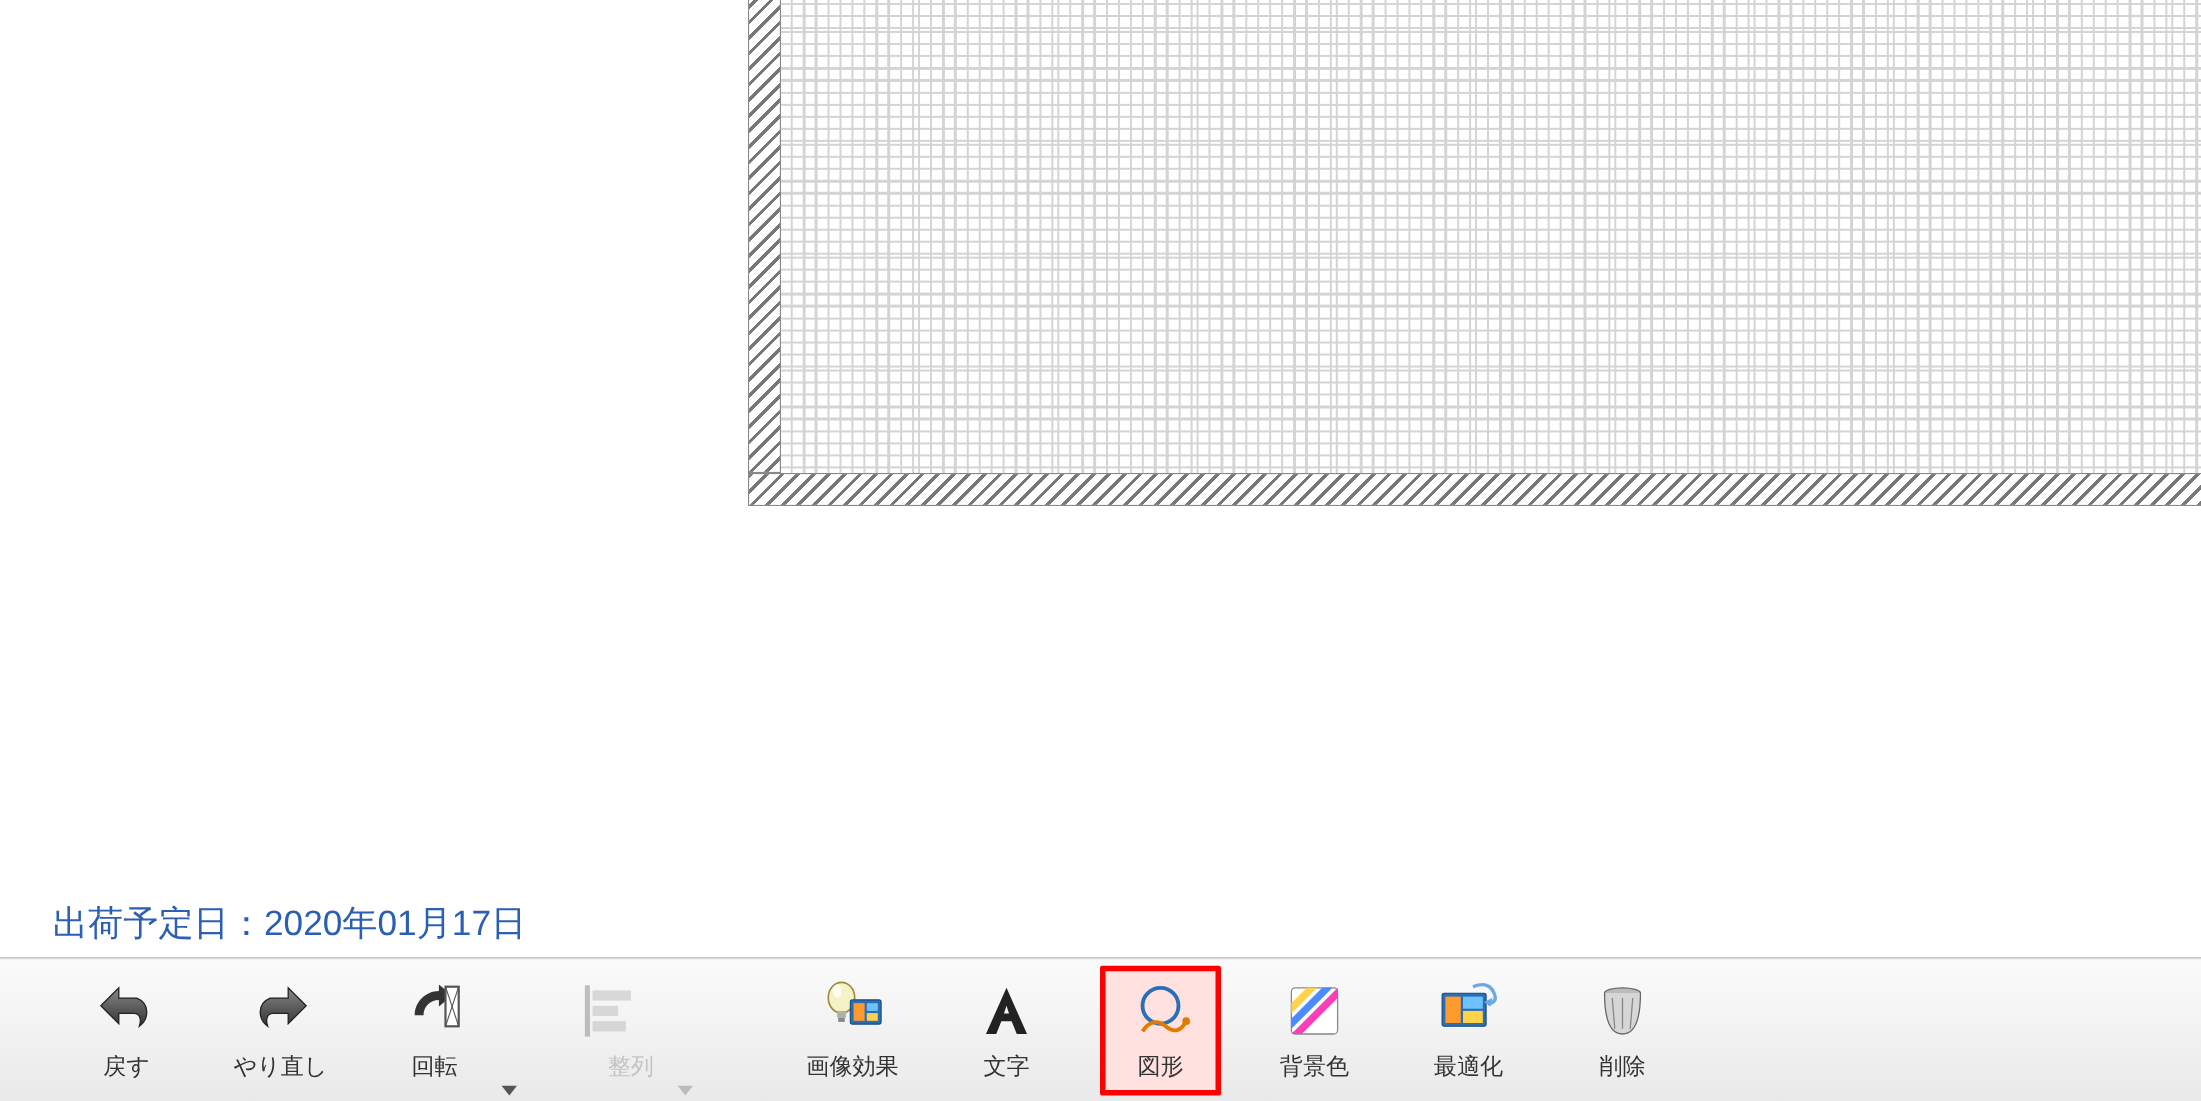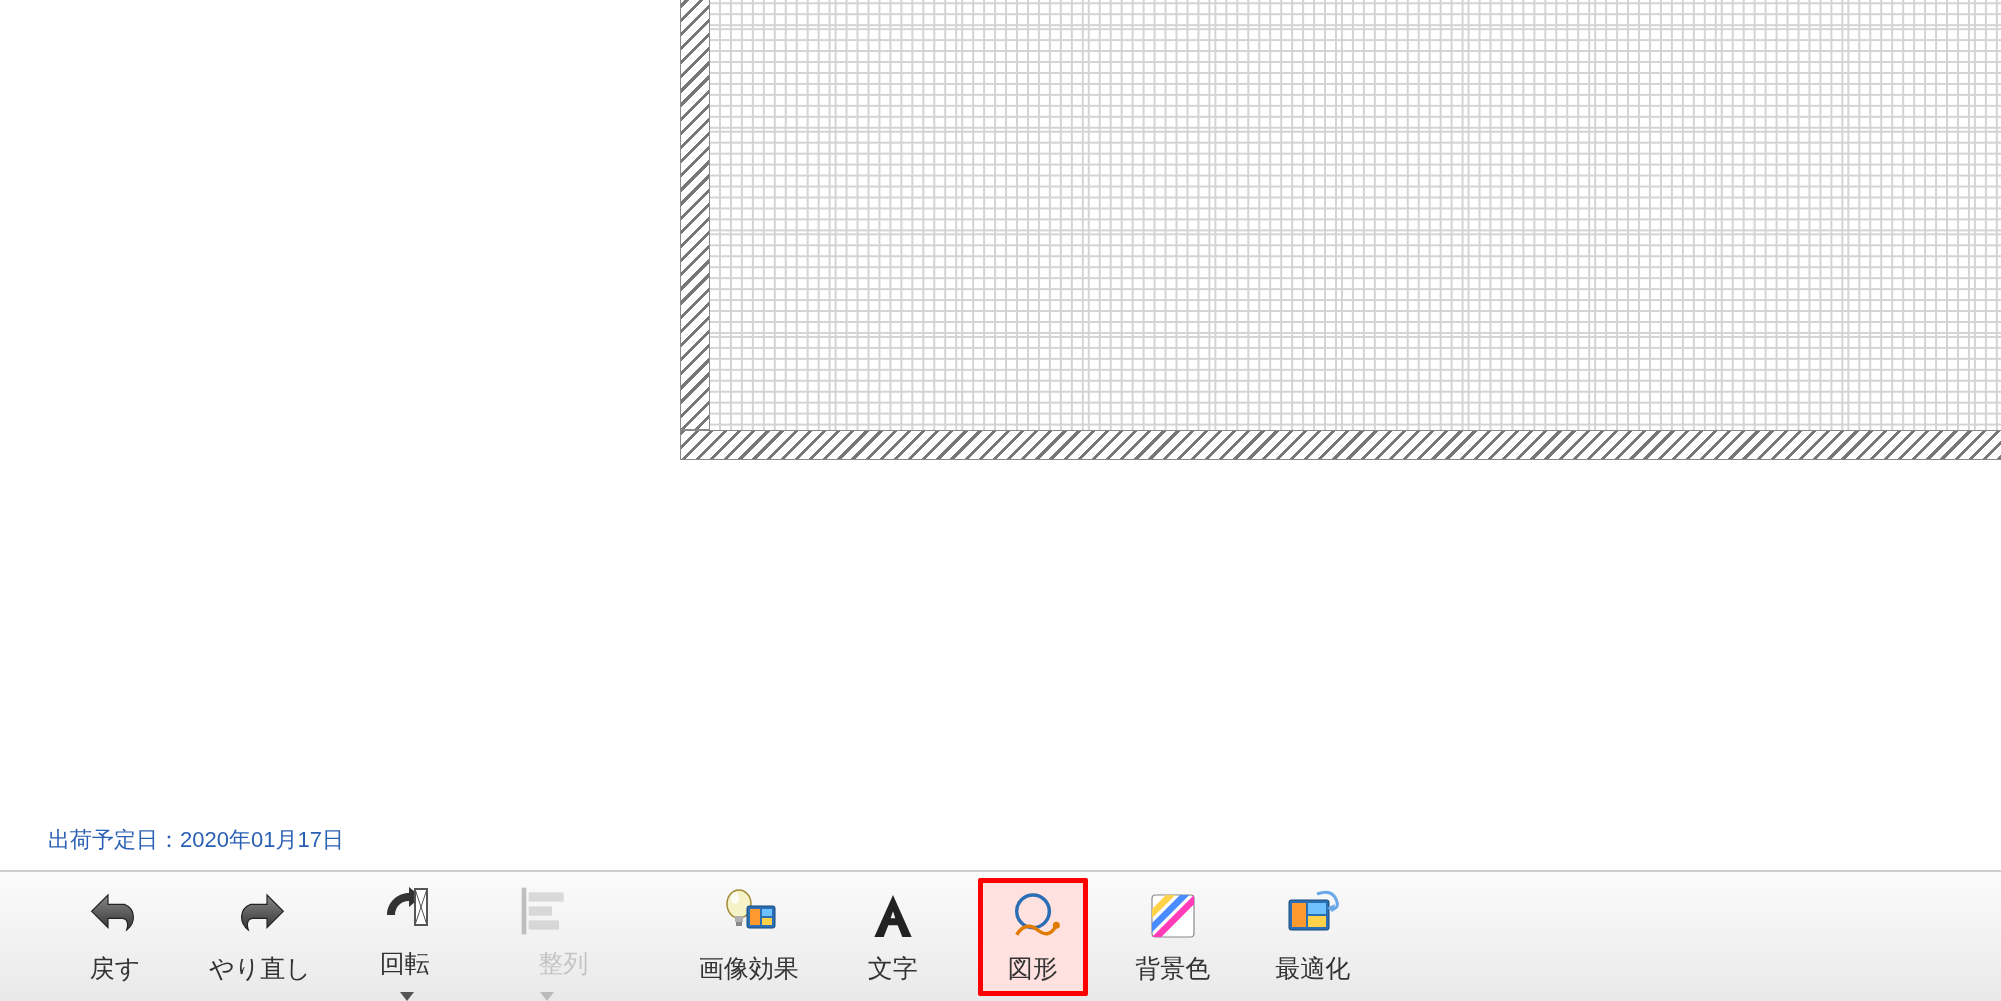--- a/index.html
+++ b/index.html
@@ -37,21 +37,21 @@
     .hatch-left, .hatch-right { position: absolute; top: 30px; bottom: 30px; width: 30px;
       background: repeating-linear-gradient(135deg,#777 0 3px,#fff 3px 10px);
       border:1px solid #888;
     }
     .hatch-left { left: 0; }
 
     .status-bar {
       height: 62px; display: flex; align-items: center; padding: 0 48px;
       border-bottom: 1px solid #ccc; background: #fff;
     }
-    .status-text { color: #2a5fb3; font-size: 22px; font-weight: 500; }
+    .status-text { color: #2a5fb3; font-size: 32px; font-weight: 500; }
 
     .toolbar {
       height: 130px;
       background: linear-gradient(#fbfbfb,#e9e9e9);
       border-top: 1px solid #d0d0d0;
       display: flex; align-items: center; gap: 30px;
       padding: 0 60px;
     }
     .tool-btn {
       display: flex; flex-direction: column; align-items: center; justify-content: center;
@@ -65,24 +65,24 @@
       box-shadow: 0 1px 2px rgba(0,0,0,.15);
     }
     .tool-btn.highlighted {
       border: 5px solid #ff0000;
       background: #ffe1df;
       border-radius: 2px;
       align-items: center;
     }
     .tool-btn.disabled { opacity: .5; cursor: default; }
     .tool-btn .icon { width: 56px; height: 56px; }
-    .tool-btn .label { font-size: 25px; color: #333; white-space: nowrap; }
+    .tool-btn .label { font-size: 21px; color: #333; white-space: nowrap; }
     .tool-btn.disabled .label { color: #999; margin-left: 37px; }
     .tool-dd {
-      display: flex; align-items: center; gap: 2px; flex-direction: column;
+      display: flex; align-items: flex-end; gap: 2px;
     }
     .caret {
       width: 0; height: 0; border-left: 7px solid transparent; border-right: 7px solid transparent;
       border-top: 9px solid #555; margin-left: 4px;
     }
     svg { display: block; }
   </style>
 </head>
 <body>
 
@@ -221,15 +221,27 @@
         <rect x="7" y="15" width="14" height="24" fill="#ff9a2e"></rect>
         <rect x="23" y="15" width="18" height="11" fill="#6ec2ff"></rect>
         <rect x="23" y="28" width="18" height="11" fill="#ffd24a"></rect>
         <path d="M32 6 Q48 0 52 14 Q54 20 46 22" fill="none" stroke="#6aa9e8" stroke-width="3"></path>
         <path d="M42 20 L48 24 L50 16 Z" fill="#6aa9e8"></path>
       </svg>
     </span>
     <span class="label">最適化</span>
   </button>
 
+  <button class="tool-btn">
+    <span class="icon">
+      <svg viewBox="0 0 48 48">
+        <ellipse cx="24" cy="10" rx="14" ry="4" fill="#bbb" stroke="#666"></ellipse>
+        <path d="M10 10 Q10 42 24 42 Q38 42 38 10" fill="#d6d6d6" stroke="#666"></path>
+        <line x1="16" y1="14" x2="18" y2="38" stroke="#888"></line>
+        <line x1="24" y1="14" x2="24" y2="38" stroke="#888"></line>
+        <line x1="32" y1="14" x2="30" y2="38" stroke="#888"></line>
+      </svg>
+    </span>
+    <span class="label">削除</span>
+  </button>
 
 
 </div>
 
 </body></html>

